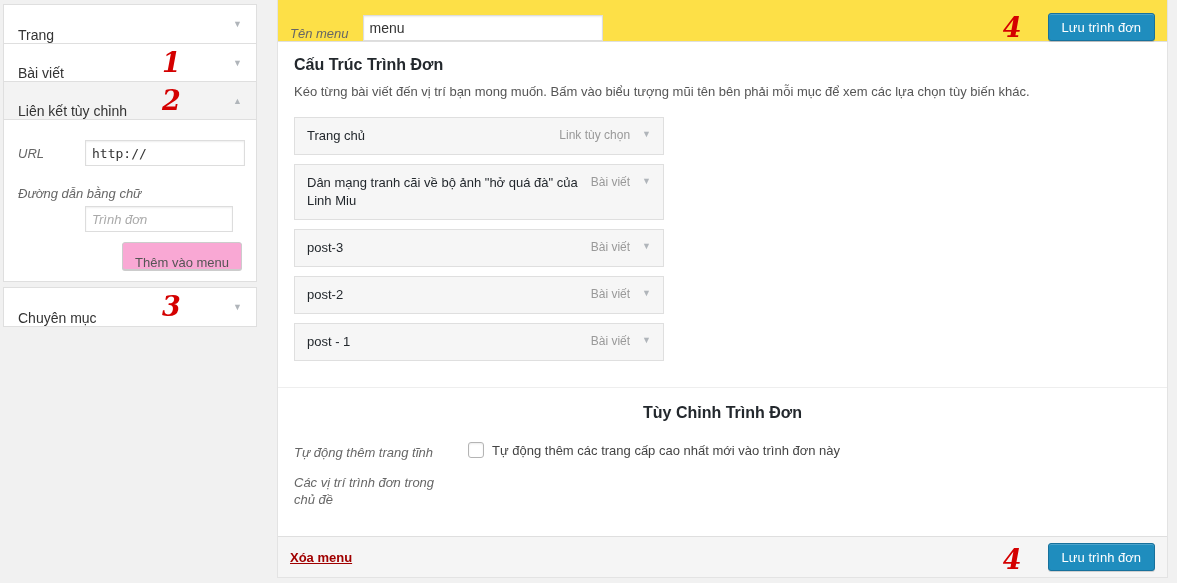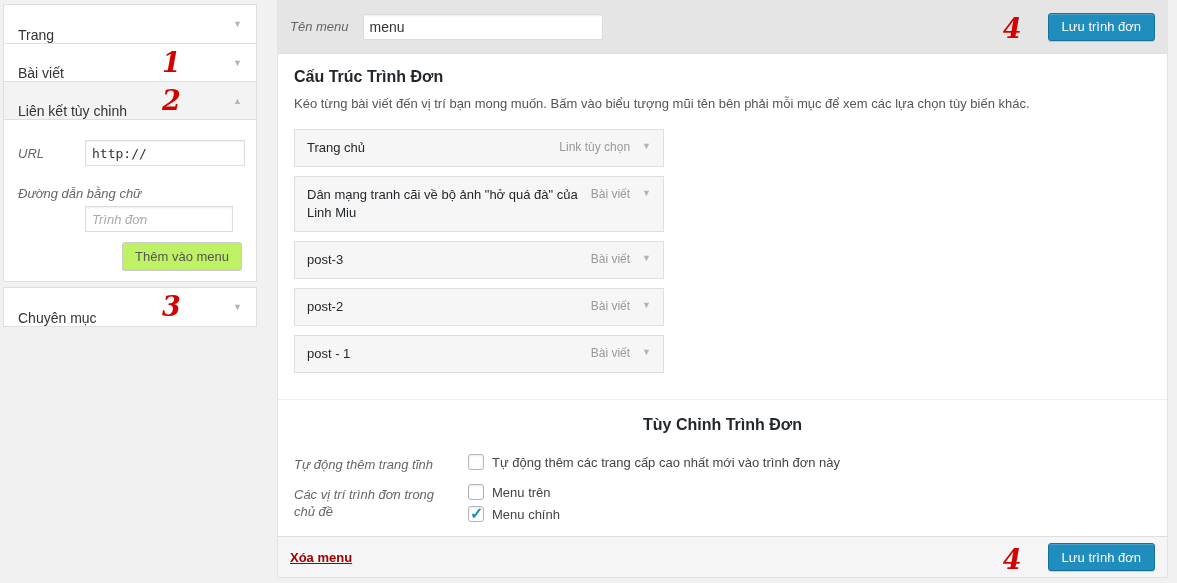--- a/index.html
+++ b/index.html
@@ -46,35 +46,35 @@
   }
   .inp-url {
     position:absolute; left:81px; top:20px; width:160px; height:26px;
     font-family:"DejaVu Sans Mono", monospace; font-size:13px;
   }
   .lbl-linktext { position:absolute; left:14px; top:66px; }
   .inp-linktext { position:absolute; left:81px; top:86px; width:148px; height:26px; }
   .inp-linktext::placeholder { color:#aaa; font-style:italic; opacity:1; }
   .btn-secondary {
     position:absolute; right:14px; top:122px; height:28px;
-    background:#bef264; border:1px solid #ccc; border-radius:3px;
-    color:#555; font-size:13px; padding:6px 12px; cursor:pointer;
+    background:#f9a8d4; border:1px solid #ccc; border-radius:3px;
+    color:#555; font-size:13px; padding:12px 12px; cursor:pointer;
     box-shadow:0 1px 0 #ccc;
   }
   .side-cat { margin-top:5px; }
 
   
   .main {
     position:absolute; left:277px; top:0;
     width:891px; height:578px;
     background:#fff; border:1px solid #e3e3e3; border-top:none;
   }
   .menu-header {
-    height:54px; display:flex; align-items:center;
-    padding:0 12px; background:#e5e5e5;
+    height:42px; display:flex; align-items:flex-end;
+    padding:0 12px; background:#fde047;
     border-bottom:1px solid #dfdfdf;
   }
   .menu-header .howto { margin-right:14px; }
   .inp-name { width:240px; height:26px; font-size:14px; color:#333; }
   .flex-spacer { flex:1; }
   .btn-primary {
     background:#1f8dbe; border:1px solid #17719c; border-radius:3px;
     color:#fff; font-size:13px; height:28px; padding:0 13px; cursor:pointer;
     box-shadow:inset 0 1px 0 rgba(255,255,255,.2), 0 1px 0 rgba(0,0,0,.15);
   }
@@ -216,30 +216,20 @@
         <div class="set-controls">
           <div class="check-line">
             <span class="checkbox"></span>
             <span class="check-label">Tự động thêm các trang cấp cao nhất mới vào trình đơn này</span>
           </div>
         </div>
       </div>
 
       <div class="set-row">
         <span class="set-label">Các vị trí trình đơn trong chủ đề</span>
-        <div class="set-controls">
-          <div class="check-line">
-            <span class="checkbox"></span>
-            <span class="check-label">Menu trên</span>
-          </div>
-          <div class="check-line">
-            <span class="checkbox checked"></span>
-            <span class="check-label">Menu chính</span>
-          </div>
-        </div>
       </div>
     </div>
   </div>
 
   <div class="menu-footer">
     <a class="delete-link">Xóa menu</a>
     <span class="flex-spacer"></span>
     <span class="annot annot-footer">4</span>
     <button class="btn-primary">Lưu trình đơn</button>
   </div>

